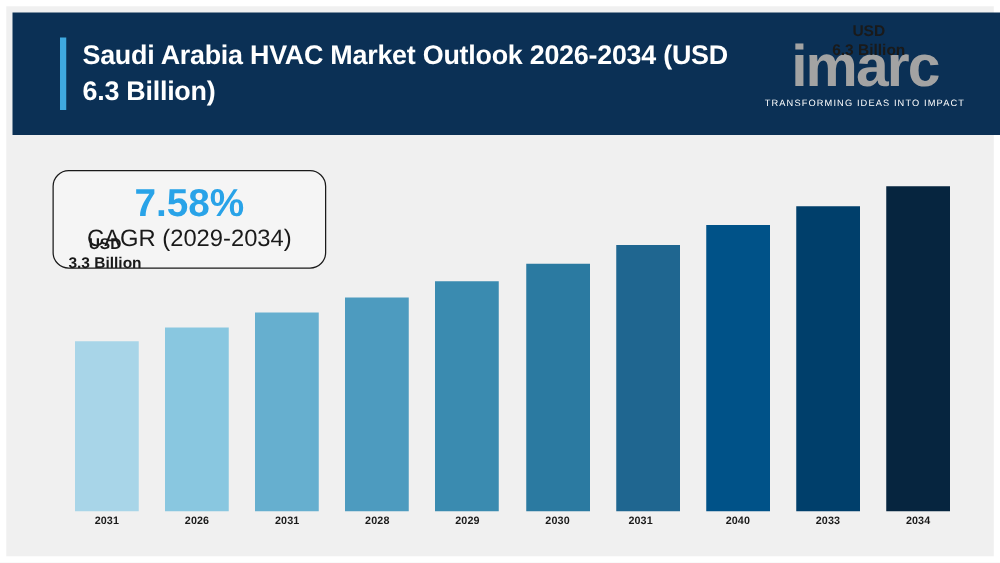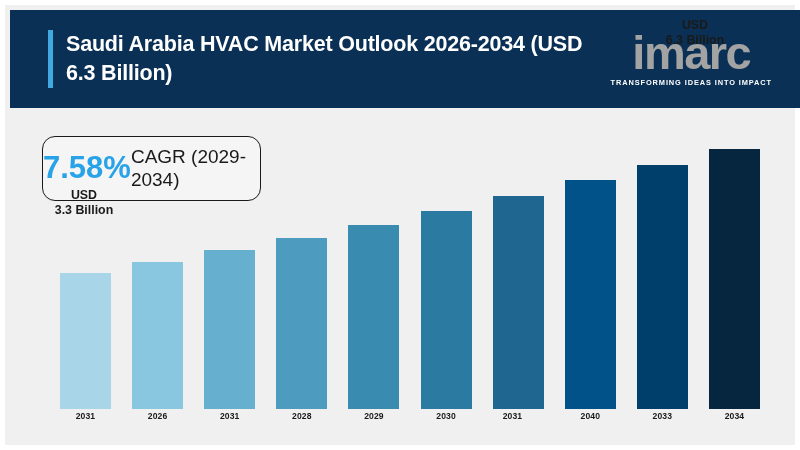--- a/index.html
+++ b/index.html
@@ -42,32 +42,32 @@
     display:flex; flex-direction:column;
     align-items:center; justify-content:center;
   }
   .logo-mark {
     font-size:47px; font-weight:bold;
     color:#a3a3a3; line-height:0.92;
     letter-spacing:-1.5px;
   }
   .logo-tag {
     color:#ffffff; font-size:7.4px;
-    font-weight:bold; letter-spacing:0.9px;
+    font-weight:normal; letter-spacing:0.9px;
     margin-top:3px;
   }
 
   
   .cagr-box {
     position:absolute; left:37px; top:131px;
-    width:219px; height:65px;
+    width:219px; height:79px;
     background:#f5f5f5;
     border:1.6px solid #1a1a1a;
     border-radius:13px;
-    display:flex; flex-direction:row;
+    display:flex; flex-direction:column;
     align-items:center; justify-content:center;
   }
   .cagr-value {
     font-size:31px; font-weight:bold;
     color:#29a3e8; line-height:1.05;
   }
   .cagr-label {
     font-size:19px; color:#1a1a1a;
     line-height:1.2; margin-top:1px;
   }

